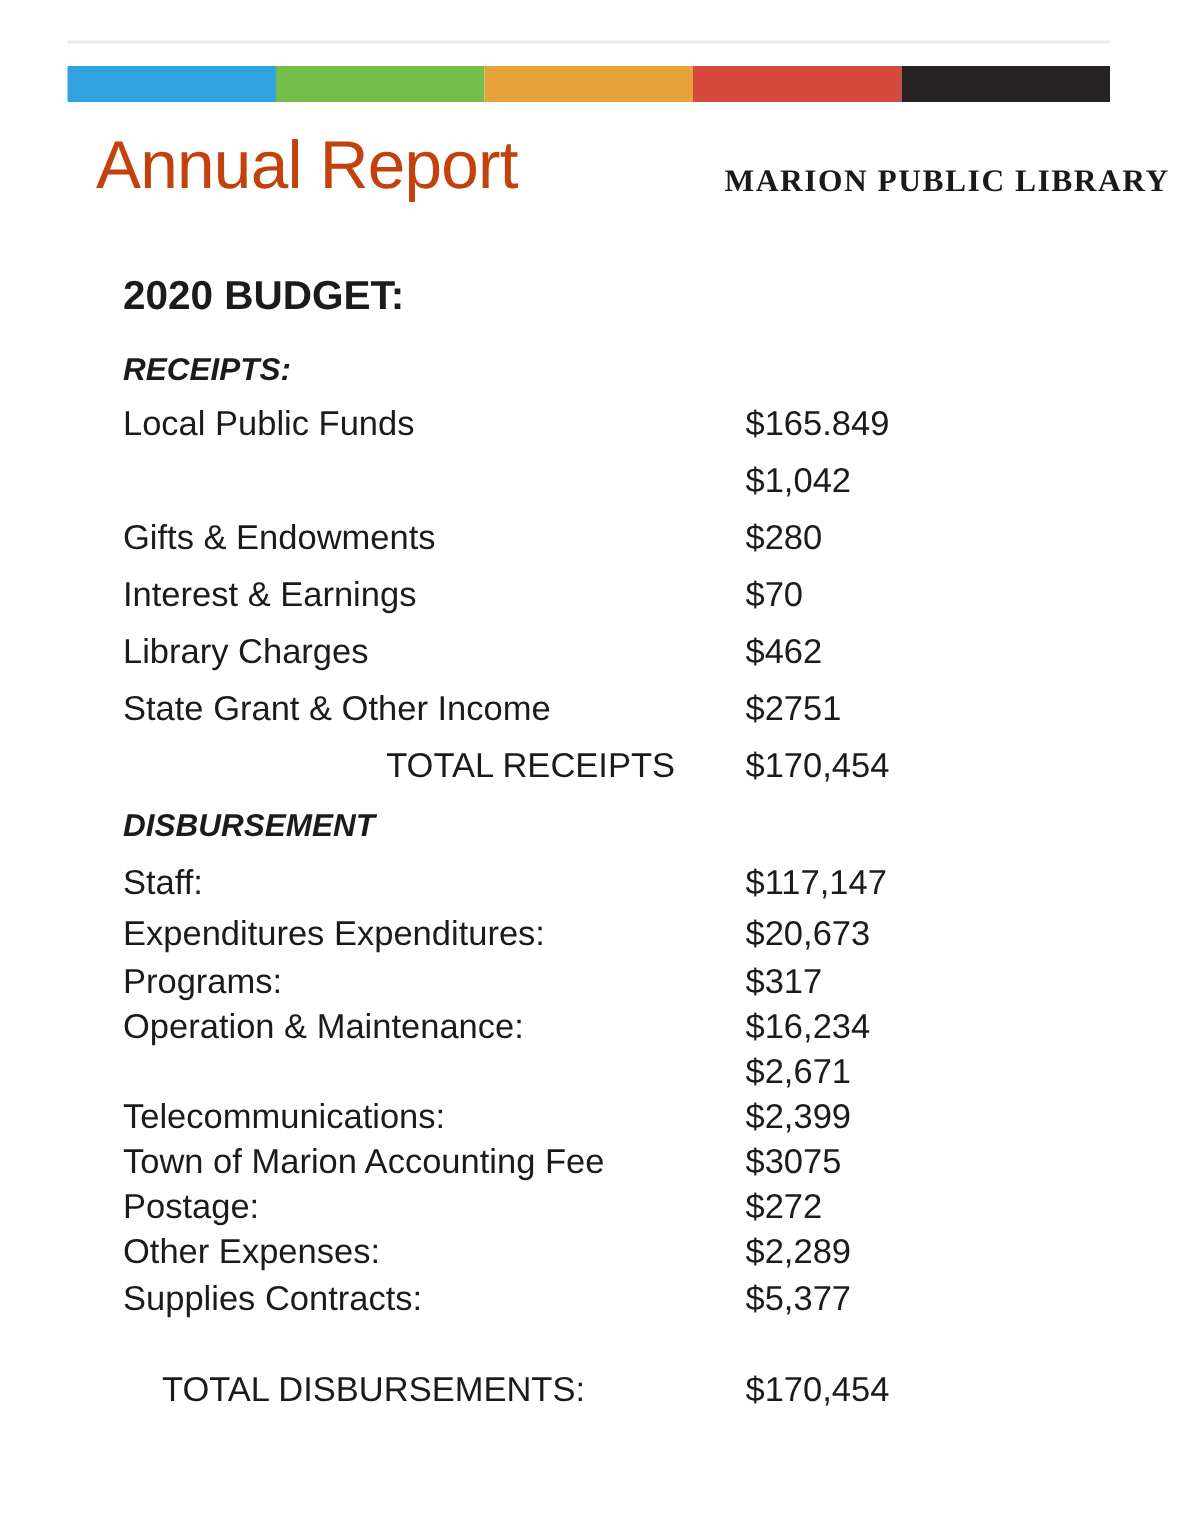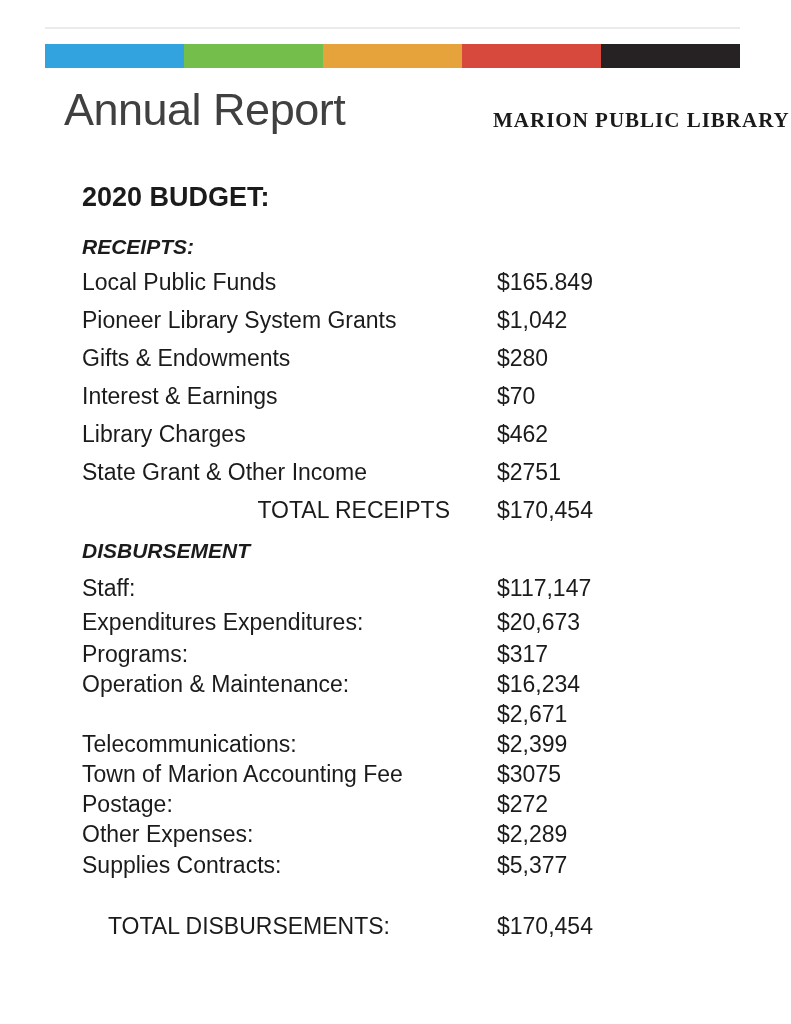--- a/index.html
+++ b/index.html
@@ -16,31 +16,31 @@
     background:#eceaea;
   }
   .color-bar{
     position:absolute;left:45px;top:44px;width:695px;height:24px;
     display:flex;
   }
   .color-bar span{flex:1 1 0;height:100%;}
   .report-title{
     position:absolute;left:64px;top:87px;
     font-size:45px;line-height:1;letter-spacing:-0.5px;
-    color:#404040;font-weight:400;white-space:nowrap;
+    color:#c2410c;font-weight:400;white-space:nowrap;
   }
   .logo{
     position:absolute;left:470px;top:93px;width:266px;height:46px;
     display:flex;align-items:flex-end;
   }
   .logo svg{width:37px;height:45px;display:block;}
   .logo-text{
     font-family:"Liberation Serif","DejaVu Serif",serif;
     font-weight:700;font-size:21px;letter-spacing:1px;
-    color:#1a1a1a;margin-left:23px;padding-bottom:6px;white-space:nowrap;text-align:center;
+    color:#1a1a1a;margin-left:13px;padding-bottom:6px;white-space:nowrap;text-align:center;
   }
   .h-budget{
     position:absolute;left:82px;top:184px;
     font-size:27px;font-weight:700;line-height:1;white-space:nowrap;
   }
   .h-section{
     position:absolute;left:82px;
     font-size:21px;font-weight:700;line-height:1;white-space:nowrap;font-style:italic;
   }
   .row{
@@ -100,21 +100,20 @@
 
   <div class="h-budget">2020 BUDGET:</div>
 
   <div class="h-section" style="top:236px">RECEIPTS:</div>
 
   <div class="row" style="top:271px">
     <span class="lbl">Local Public Funds</span>
     <span class="val">$165.849</span>
   </div>
   <div class="row" style="top:309px">
-    <span class="lbl">Pioneer Library System Grants</span>
     <span class="val">$1,042</span>
   </div>
   <div class="row" style="top:347px">
     <span class="lbl">Gifts &amp; Endowments</span>
     <span class="val">$280</span>
   </div>
   <div class="row" style="top:385px">
     <span class="lbl">Interest &amp; Earnings</span>
     <span class="val">$70</span>
   </div>

